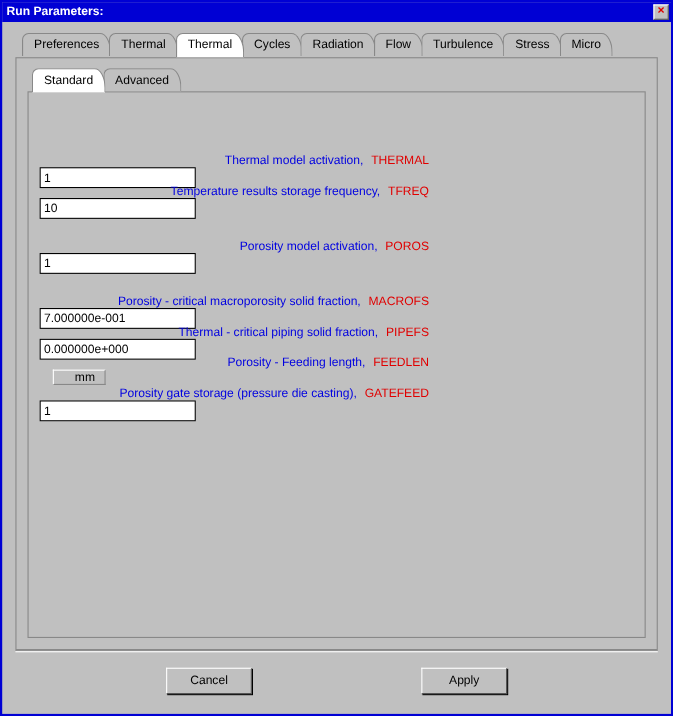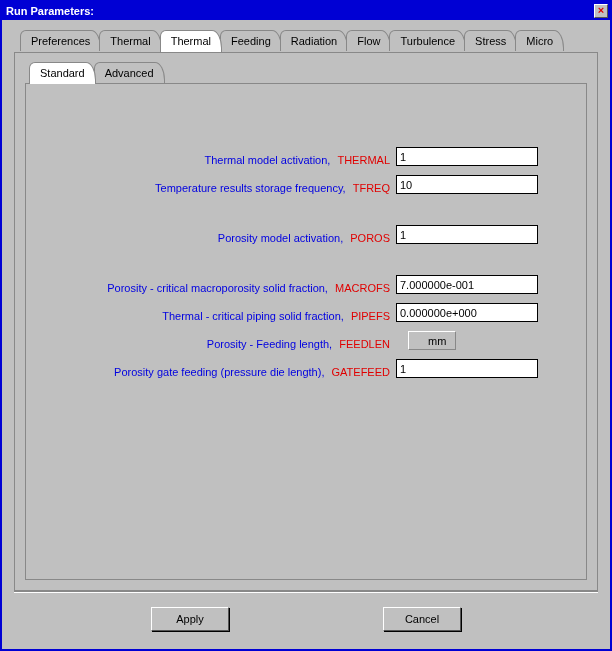--- a/index.html
+++ b/index.html
@@ -100,23 +100,24 @@
   .subpanel {
     border: 1px solid #888;
     background: #c0c0c0;
     flex: 1;
     position: relative;
     z-index: 1;
     padding: 56px 10px 10px 10px;
   }
   .formrow {
     display: flex;
-    align-items: flex-end;
+    align-items: flex-start;
     height: 26px;
     margin-bottom: 2px;
+    flex-direction: column;
   }
   .formrow.gap { margin-top: 24px; }
   .lbl {
     width: 360px;
     text-align: right;
     padding-right: 6px;
     color: #0000e0;
   }
   .lbl .code {
     color: #e00000;
@@ -183,21 +184,21 @@
   <div class="titlebar">
     <span class="titlebar-text">Run Parameters:</span>
     <div class="close-btn">×</div>
   </div>
   <div class="client">
 
     <div class="tabrow">
       <div class="tab"><span>Preferences</span></div>
       <div class="tab"><span>Thermal</span></div>
       <div class="tab active"><span>Thermal</span></div>
-      <div class="tab"><span>Feeding</span></div>
+      <div class="tab"><span>Cycles</span></div>
       <div class="tab"><span>Radiation</span></div>
       <div class="tab"><span>Flow</span></div>
       <div class="tab"><span>Turbulence</span></div>
       <div class="tab"><span>Stress</span></div>
       <div class="tab"><span>Micro</span></div>
     </div>
 
     <div class="tabpanel">
 
       <div class="subtabrow">
@@ -253,30 +254,30 @@
             <span class="code">FEEDLEN</span>
           </div>
           <div class="unit">
             <span>mm</span>
             <span class="chev"></span>
           </div>
         </div>
 
         <div class="formrow">
           <div class="lbl">
-            <span>Porosity gate feeding (pressure die length),</span>
+            <span>Porosity gate storage (pressure die casting),</span>
             <span class="code">GATEFEED</span>
           </div>
           <div class="fld"><input type="text" value="1" style=""></div>
         </div>
 
       </div>
     </div>
 
     <hr class="hr">
 
     <div class="btnrow">
+      <button class="btn">Cancel</button>
       <button class="btn">Apply</button>
-      <button class="btn">Cancel</button>
     </div>
 
   </div>
 </div>
 
 </body></html>

